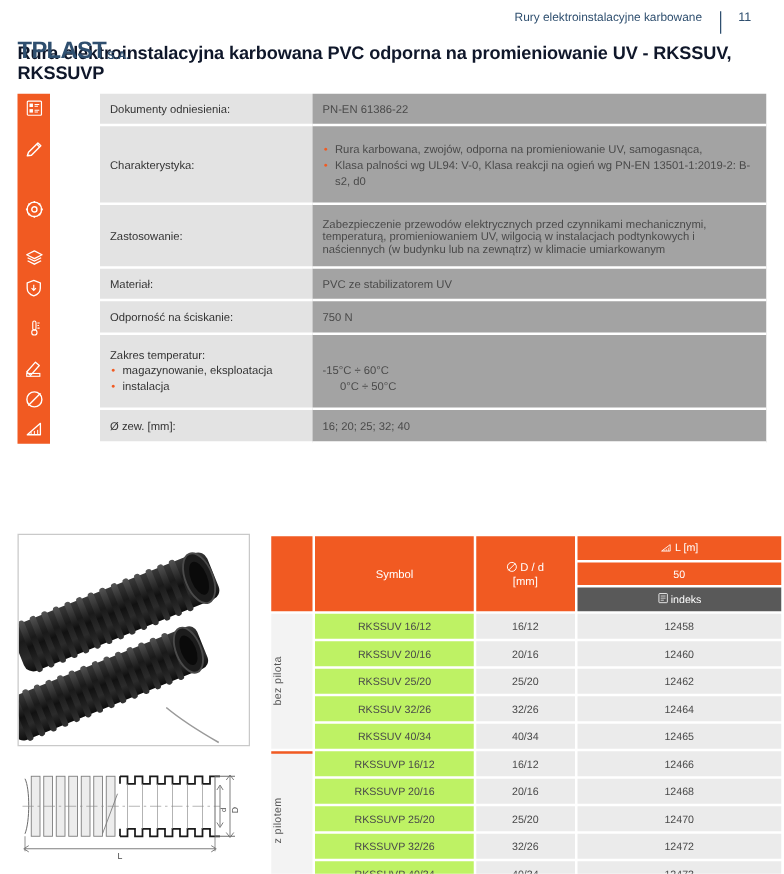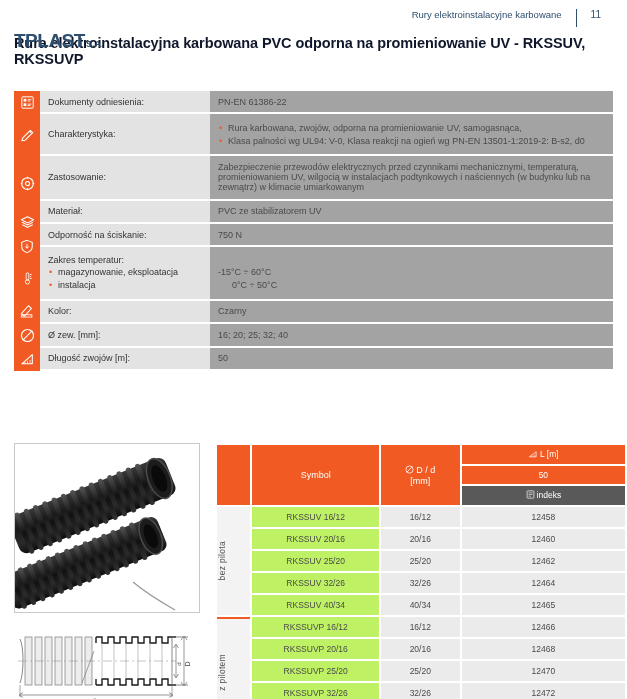--- a/index.html
+++ b/index.html
@@ -50,22 +50,23 @@
   .page-title {
     padding: 5px 14px 8px 14px;
     font-size: 14.5px; font-weight: bold;
     color: #0f172a;
     letter-spacing: -0.1px;
   }
 
   
   .spec-block {
     display: flex;
-    margin: 16px 14px 0 14px;
+    margin: 0 14px 0 14px;
     position: relative;
+    gap: 40px;
   }
   .spec-iconbar {
     width: 26px; background: #f15a22;
     display: flex; flex-direction: column;
     flex-shrink: 0;
   }
   .spec-icon {
     display: flex; align-items: center; justify-content: center;
     color: #ffffff;
   }
@@ -285,30 +286,22 @@
           <li>instalacja</li>
         </ul>
       </td>
       <td class="spec-value">
         <div style="height:12px"></div>
         <div class="val-line">-15°C ÷ 60°C</div>
         <div class="val-line val-indent">0°C ÷ 50°C</div>
       </td>
     </tr>
     <tr>
-      <td class="spec-label">Kolor:</td>
-      <td class="spec-value">Czarny</td>
-    </tr>
-    <tr>
       <td class="spec-label">Ø zew. [mm]:</td>
       <td class="spec-value">16; 20; 25; 32; 40</td>
-    </tr>
-    <tr>
-      <td class="spec-label">Długość zwojów [m]:</td>
-      <td class="spec-value">50</td>
     </tr>
   </tbody>
     </table>
 </div>
 
 <div class="bottom">
 
   <div class="media-col">
 
     <div class="photo-frame">

